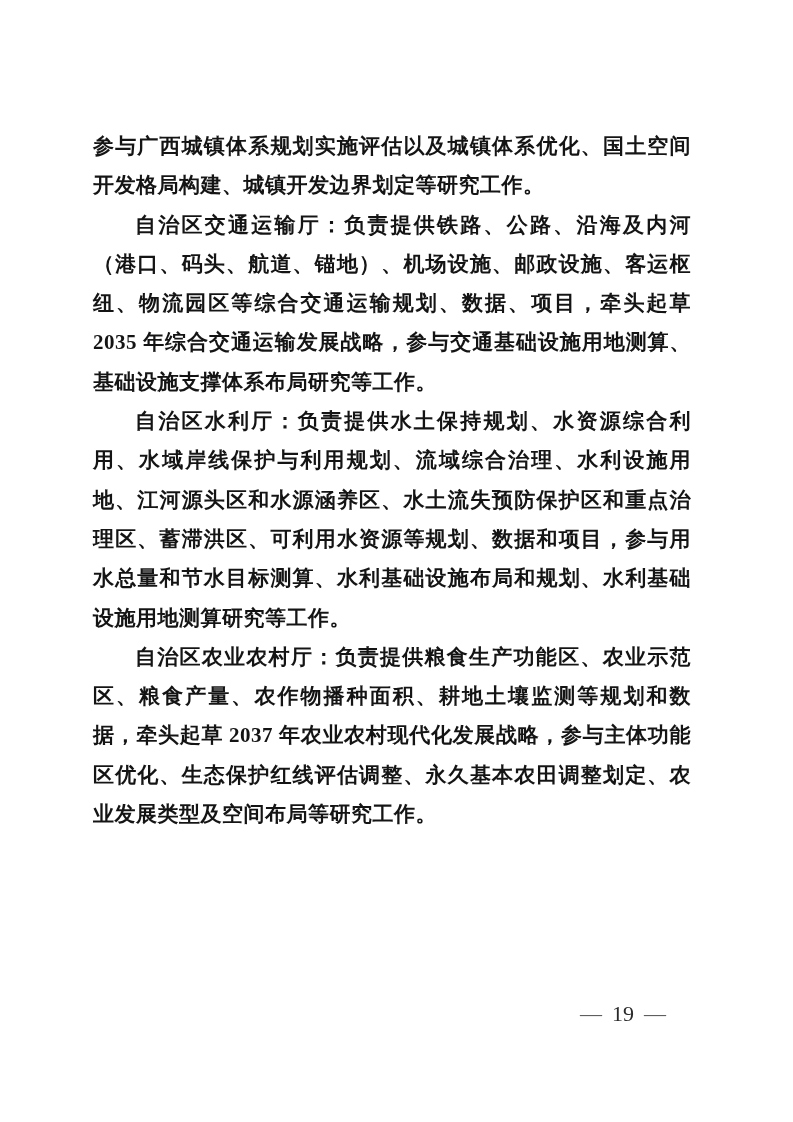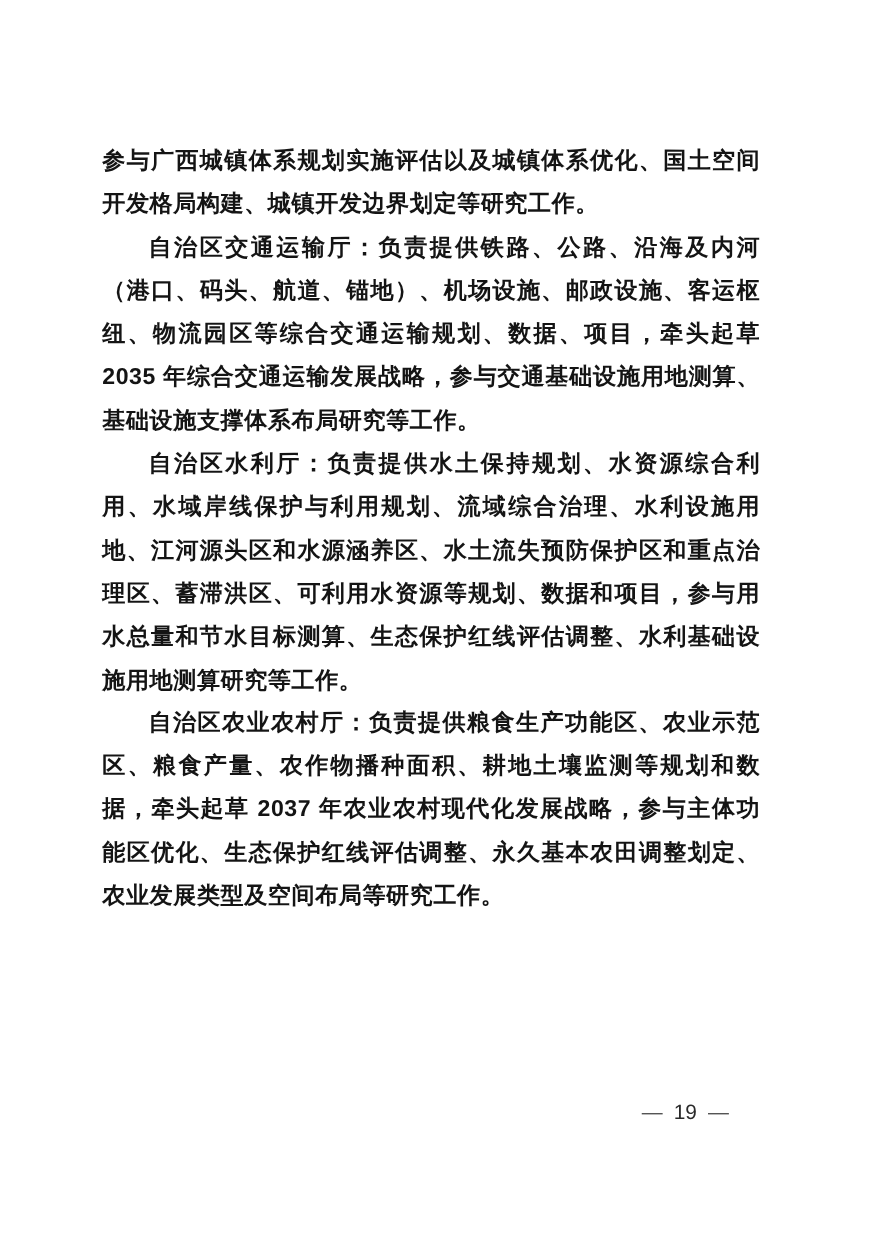--- a/index.html
+++ b/index.html
@@ -6,21 +6,21 @@
     margin: 0;
     padding: 0;
     background: #ffffff;
   }
   .page {
     position: relative;
     width: 793px;
     height: 1122px;
     background: #ffffff;
     overflow: hidden;
-    font-family: Liberation Sans, sans-serif;
+    font-family: Liberation Serif, serif;
   }
   .text-block {
     position: absolute;
     left: 93px;
     top: 127px;
     width: 598px;
   }
   .text-block p {
     margin: 0;
     padding: 0;
@@ -34,42 +34,42 @@
   }
   .text-block p.indent {
     text-indent: 2em;
   }
   .footer {
     position: absolute;
     top: 1001px;
     left: 575px;
     width: 96px;
     text-align: center;
-    font-size: 19px;
+    font-size: 22px;
     color: #3a3a3a;
     font-weight: 400;
     white-space: nowrap;
   }
   .footer .dash {
     color: #555555;
   }
   .footer .num {
     margin: 0 10px;
     color: #2a2a2a;
   }
 </style>
 </head>
 <body>
 
 <div class="page">
 
   <div class="text-block">
     <p>参与广西城镇体系规划实施评估以及城镇体系优化、国土空间开发格局构建、城镇开发边界划定等研究工作。</p>
     <p class="indent">自治区交通运输厅：负责提供铁路、公路、沿海及内河（港口、码头、航道、锚地）、机场设施、邮政设施、客运枢纽、物流园区等综合交通运输规划、数据、项目，牵头起草 2035 年综合交通运输发展战略，参与交通基础设施用地测算、基础设施支撑体系布局研究等工作。</p>
-    <p class="indent">自治区水利厅：负责提供水土保持规划、水资源综合利用、水域岸线保护与利用规划、流域综合治理、水利设施用地、江河源头区和水源涵养区、水土流失预防保护区和重点治理区、蓄滞洪区、可利用水资源等规划、数据和项目，参与用水总量和节水目标测算、生态保护红线评估调整、水利基础设施用地测算研究等工作。</p>
+    <p class="indent">自治区水利厅：负责提供水土保持规划、水资源综合利用、水域岸线保护与利用规划、流域综合治理、水利设施用地、江河源头区和水源涵养区、水土流失预防保护区和重点治理区、蓄滞洪区、可利用水资源等规划、数据和项目，参与用水总量和节水目标测算、水利基础设施布局和规划、水利基础设施用地测算研究等工作。</p>
     <p class="indent">自治区农业农村厅：负责提供粮食生产功能区、农业示范区、粮食产量、农作物播种面积、耕地土壤监测等规划和数据，牵头起草 2037 年农业农村现代化发展战略，参与主体功能区优化、生态保护红线评估调整、永久基本农田调整划定、农业发展类型及空间布局等研究工作。</p>
   </div>
 
   <div class="footer">
     <span class="dash">—</span><span class="num">19</span><span class="dash">—</span>
   </div>
 
 </div>
 
 </body></html>

